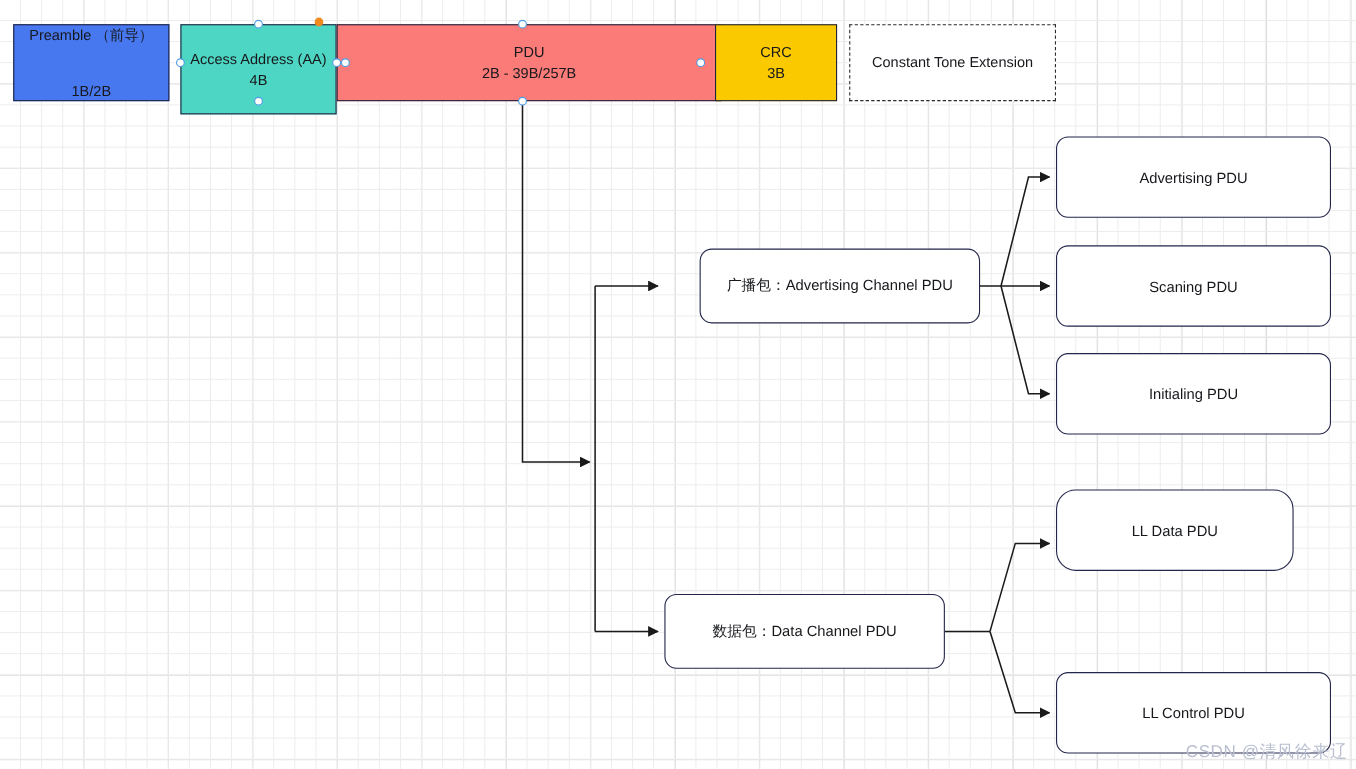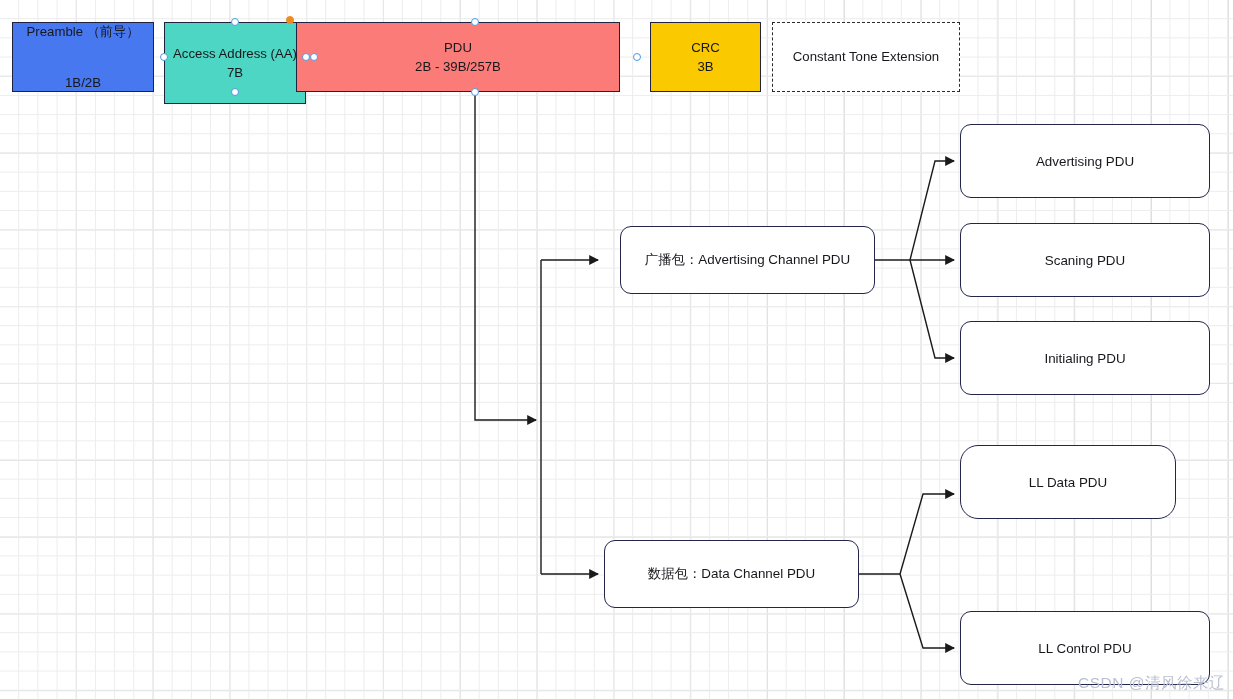--- a/index.html
+++ b/index.html
@@ -143,38 +143,38 @@
     </g>
   </svg>
 
   <div class="field" style="left:12px; top:22px; width:142px; height:70px; background:#4878f0;gap:32px;">
     <span class="l1">Preamble （前导）</span>
     <span class="l2">1B/2B</span>
   </div>
 
   <div class="field" style="left:164px; top:22px; width:142px; height:82px; background:#4ed6c4;">
     <span class="l1">Access Address (AA)</span>
-    <span class="l2">7B</span>
-  </div>
-
-  <div class="field" style="left:296px; top:22px; width:324px; height:70px; background:#fb7b78;text-align:right;">
+    <span class="l2">4B</span>
+  </div>
+
+  <div class="field" style="left:306px; top:22px; width:350px; height:70px; background:#fb7b78;text-align:right;">
     <span class="l1">PDU</span>
     <span class="l2">2B - 39B/257B</span>
   </div>
 
   <div class="field" style="left:650px; top:22px; width:111px; height:70px; background:#fbc900;">
     <span class="l1">CRC</span>
     <span class="l2">3B</span>
   </div>
 
   <div class="field dashed" style="left:772px; top:22px; width:188px; height:70px;">
     <span class="l1">Constant Tone Extension</span>
   </div>
 
-  <div class="node" style="left:620px; top:226px; width:255px; height:68px;">
+  <div class="node" style="left:636px; top:226px; width:255px; height:68px;">
     <span>广播包：Advertising Channel PDU</span>
   </div>
 
   <div class="node" style="left:960px; top:124px; width:250px; height:74px;">
     <span>Advertising PDU</span>
   </div>
 
   <div class="node" style="left:604px; top:540px; width:255px; height:68px;">
     <span>数据包：Data Channel PDU</span>
   </div>

